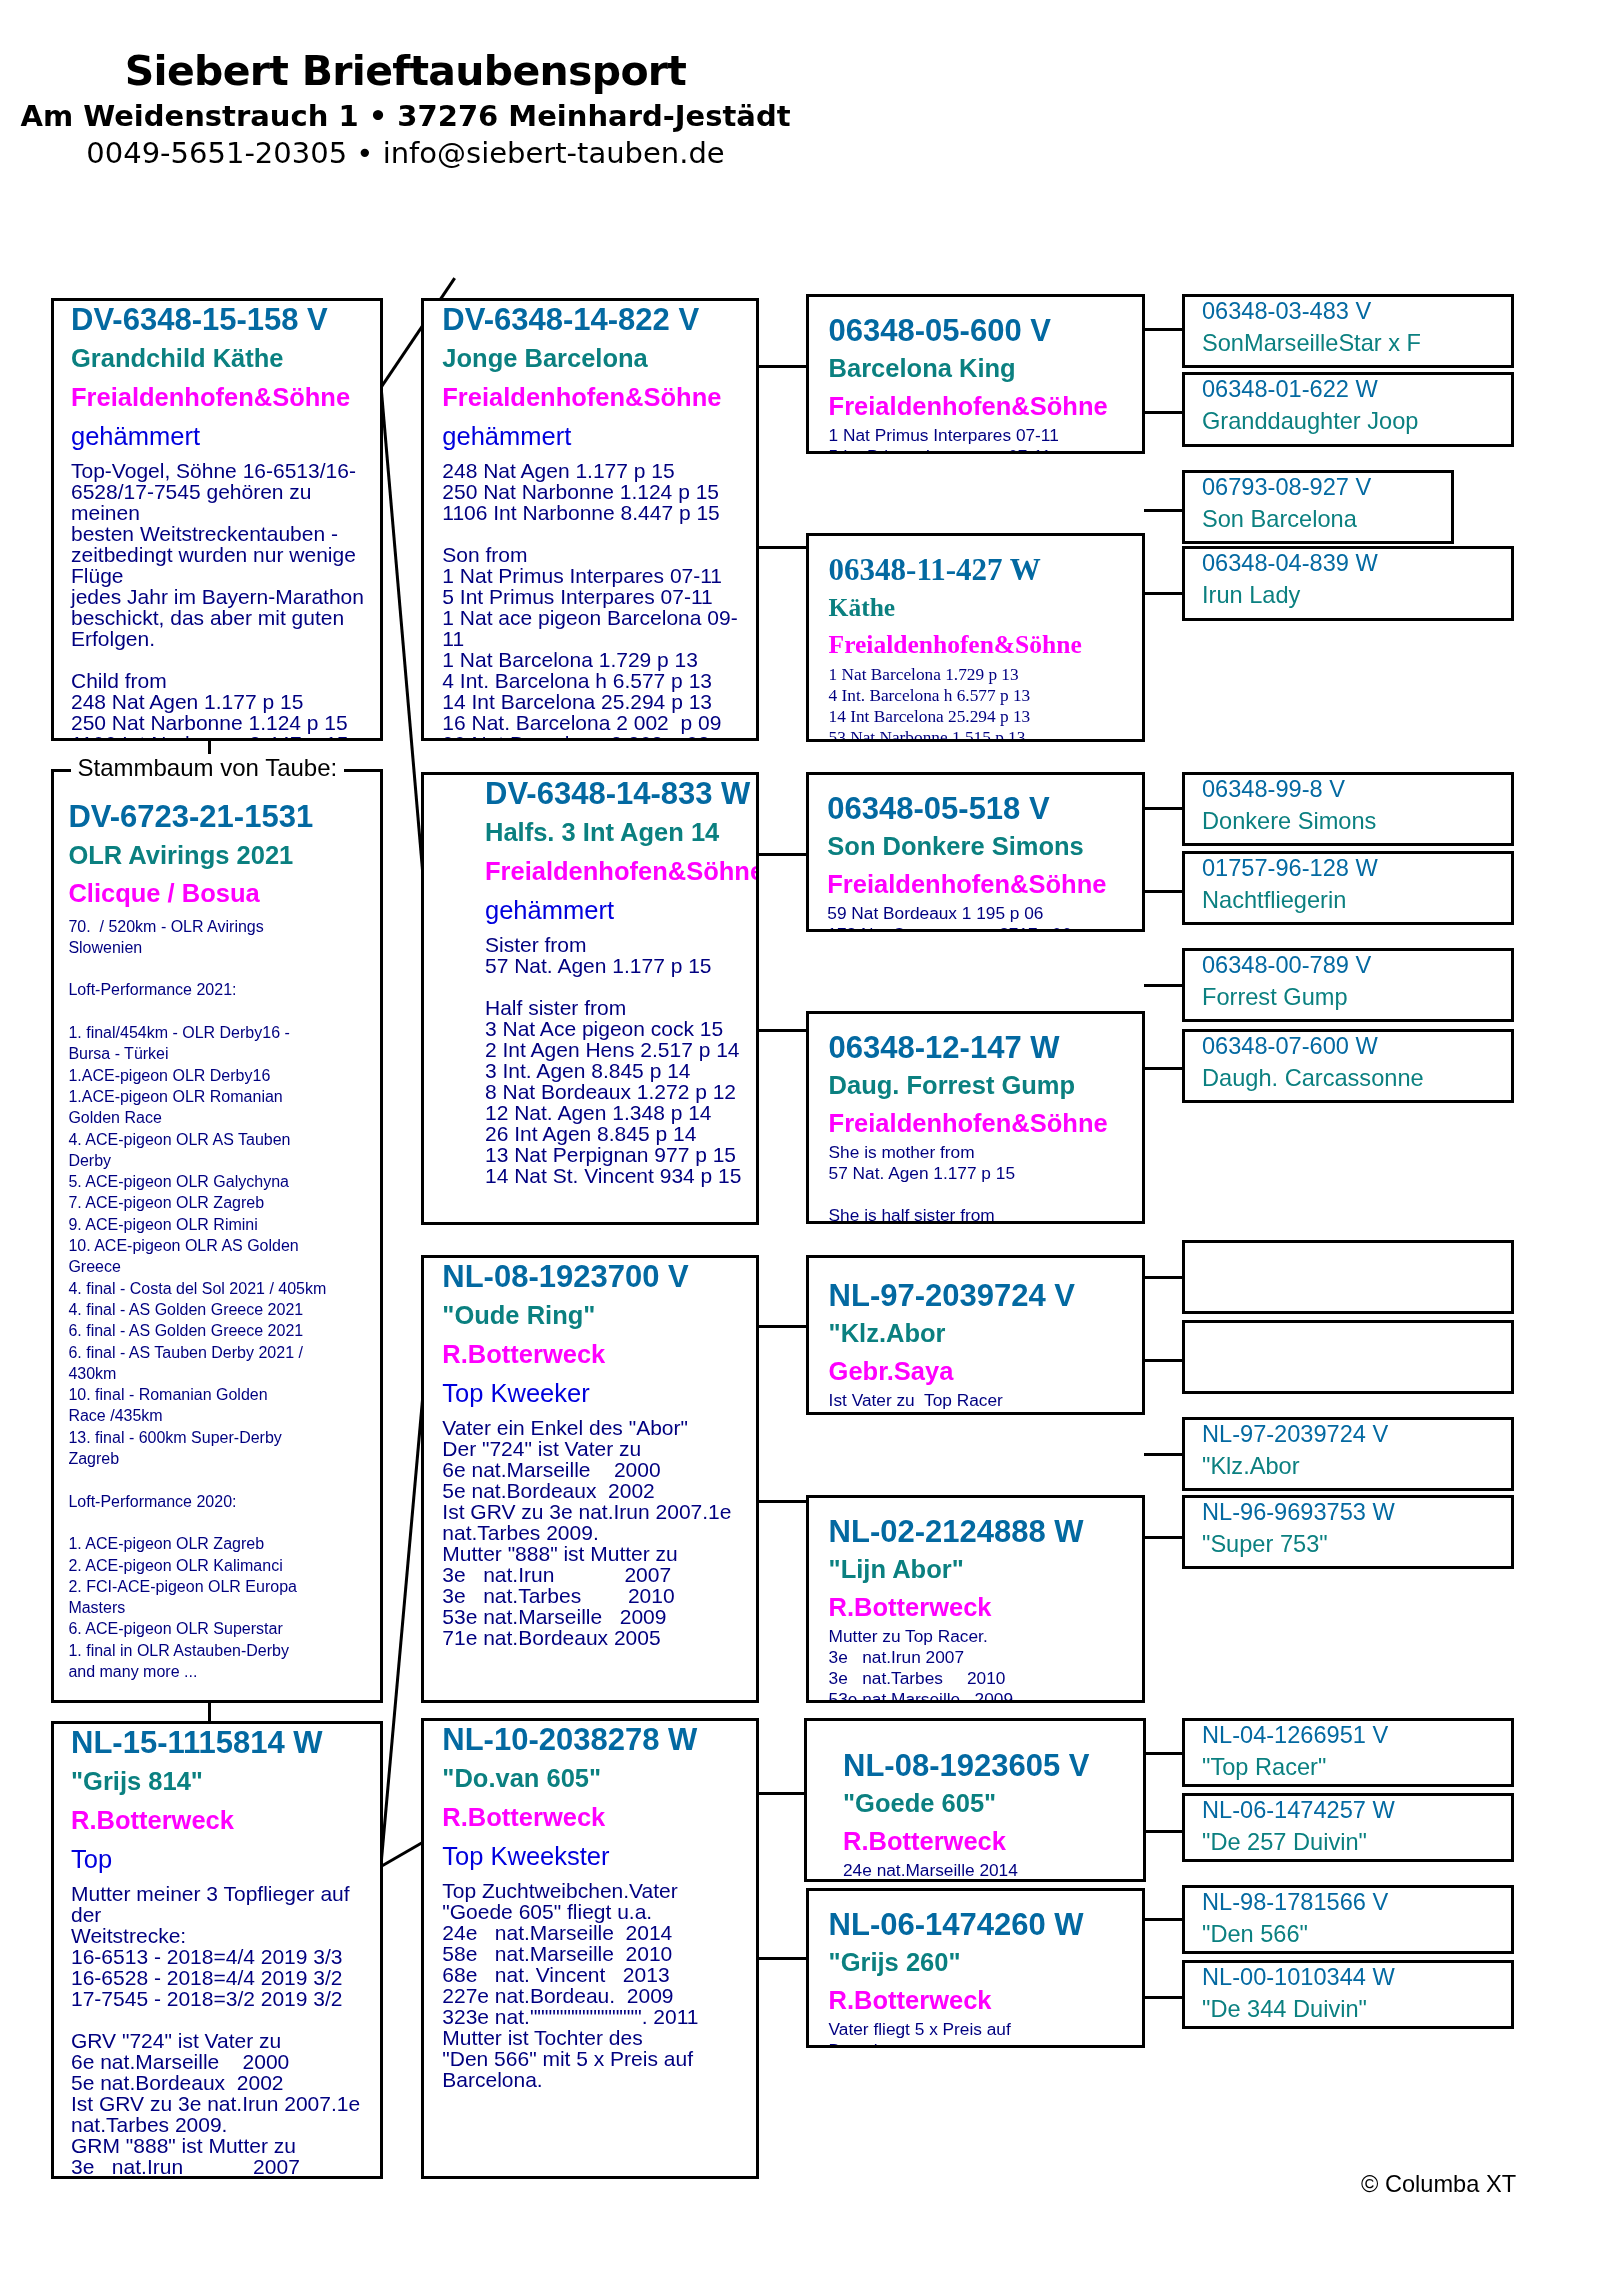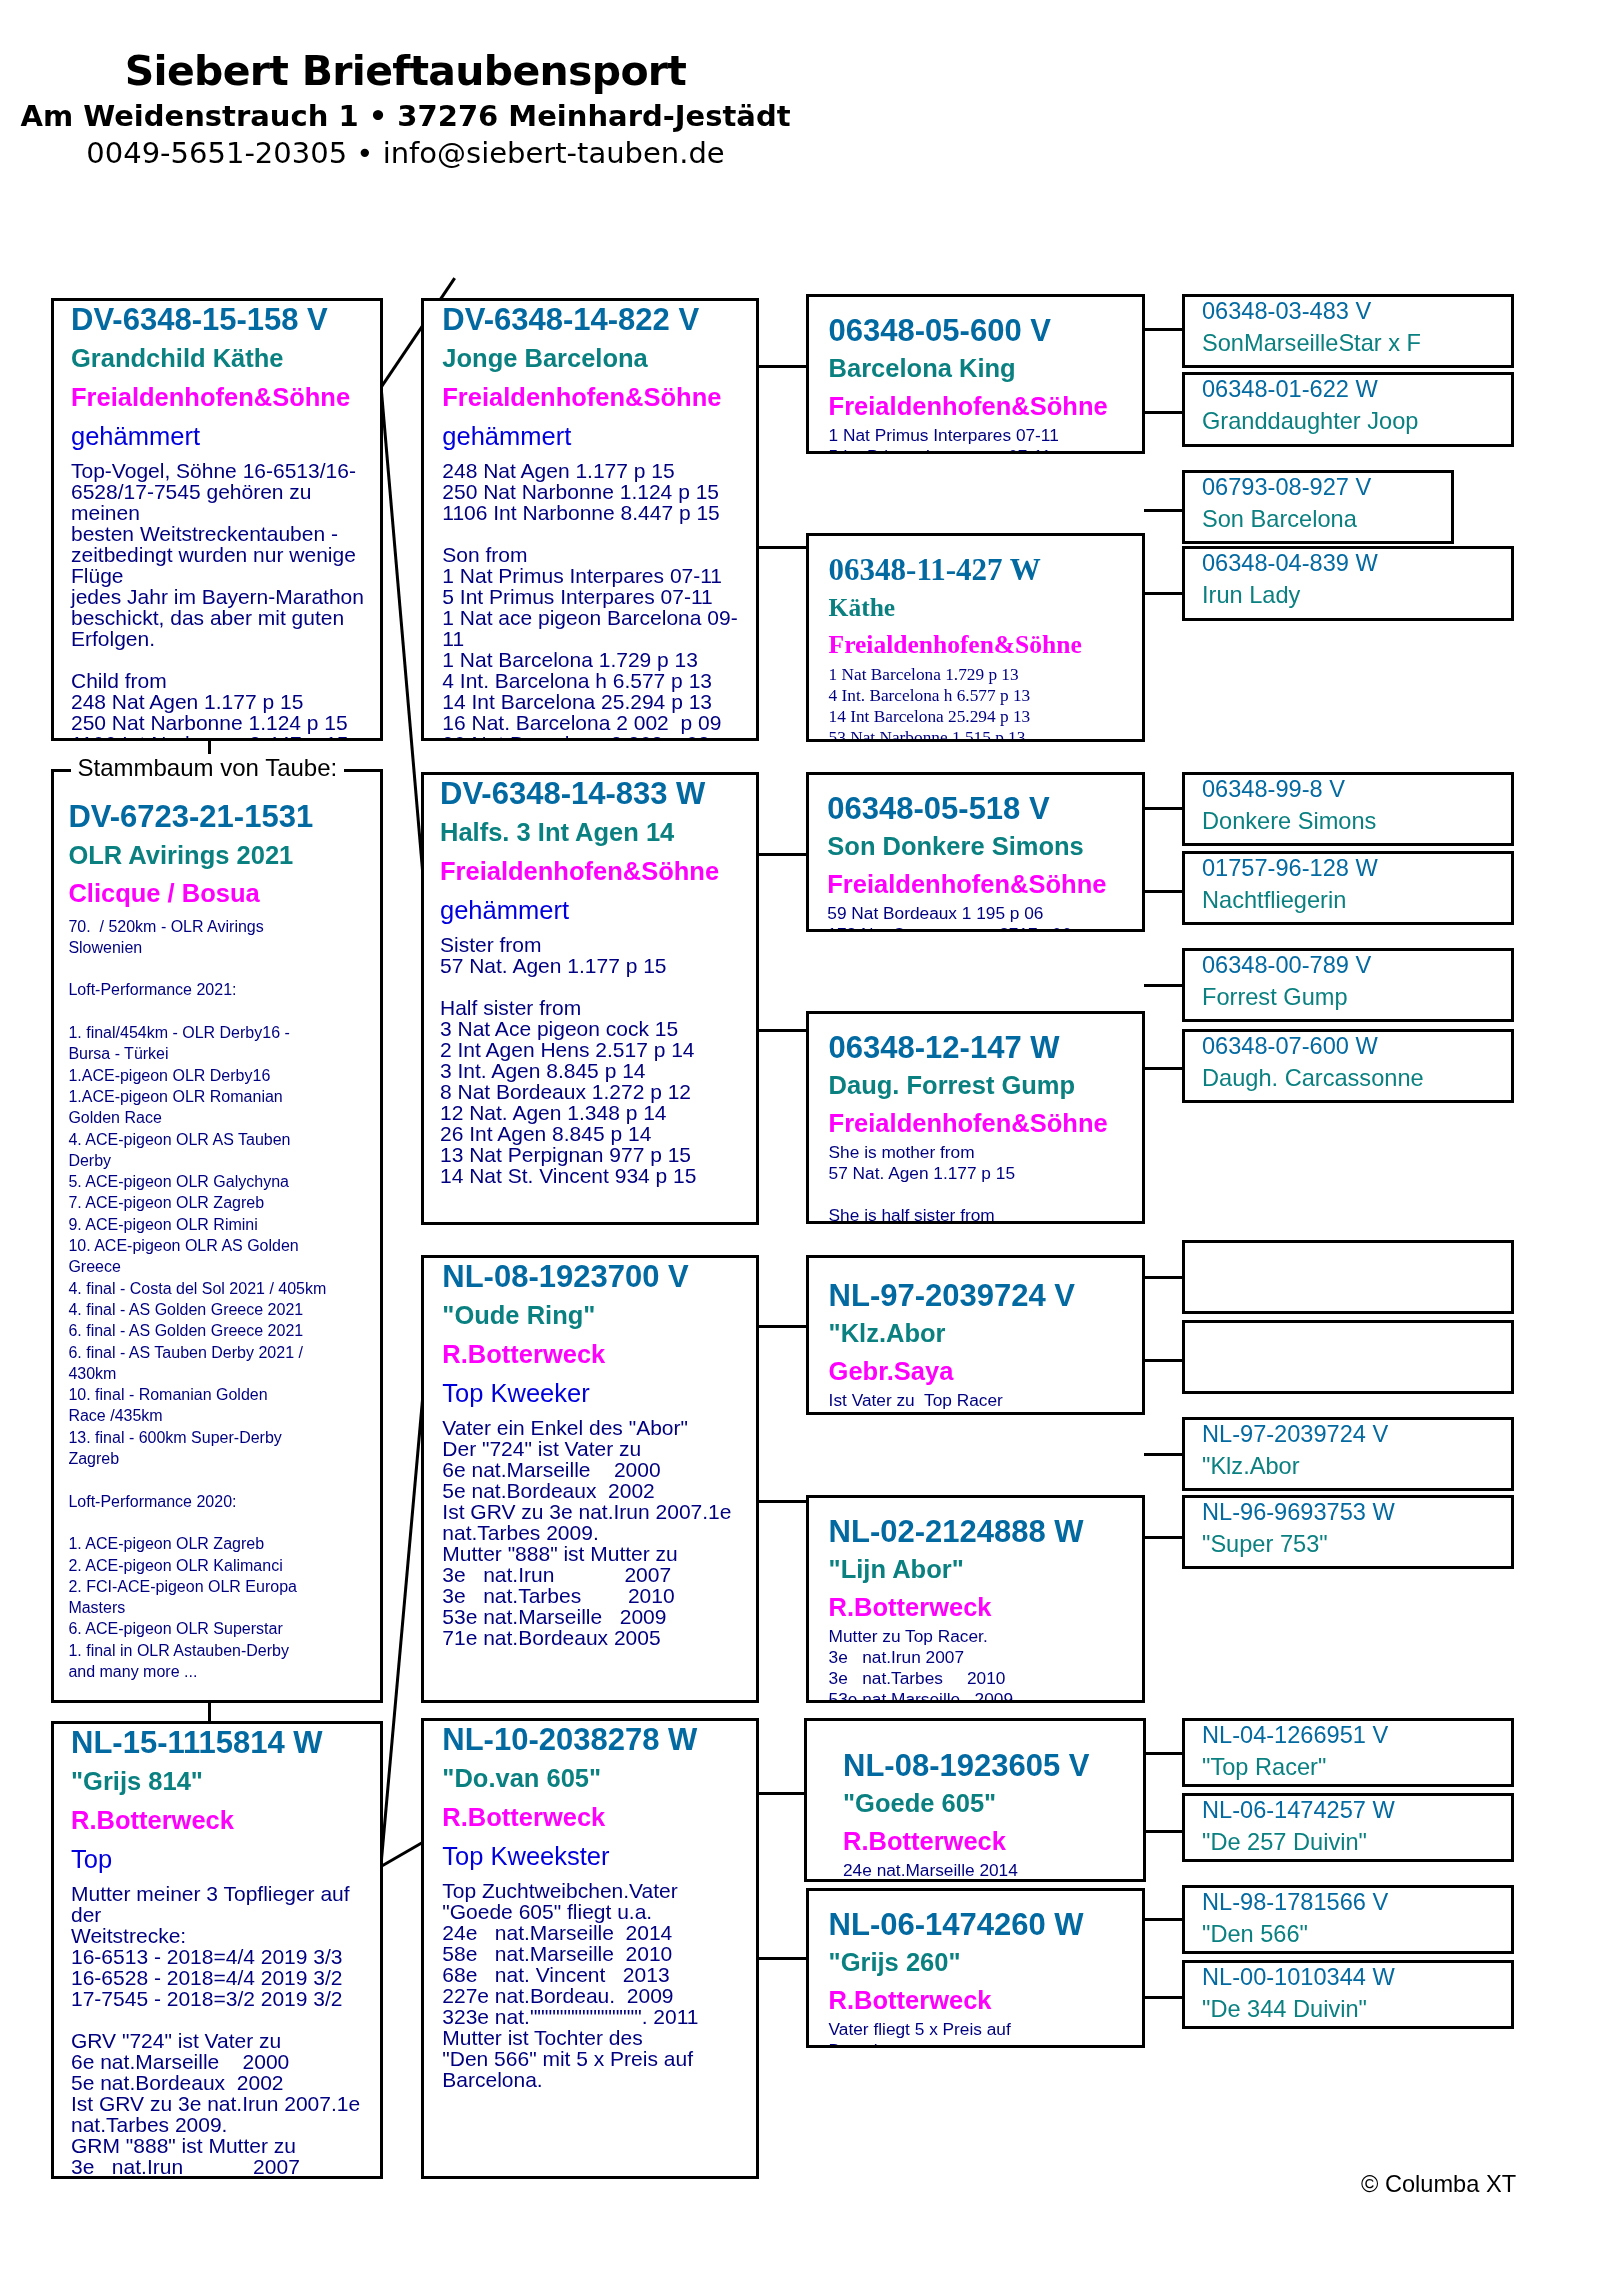--- a/index.html
+++ b/index.html
@@ -178,21 +178,21 @@
 5 Int Primus Interpares 07-11
 1 Nat ace pigeon Barcelona 09-11
 1 Nat Barcelona 1.729 p 13
 4 Int. Barcelona h 6.577 p 13
 14 Int Barcelona 25.294 p 13
 16 Nat. Barcelona 2 002  p 09
 90 Nat Barcelona 2 368 p 08</div>
   </div>
 </div>
 <div class="box big" style="left:421px; top:772px; width:338px; height:453px;">
-  <div class="inner" style="padding-left:16px;">
+  <div class="inner" style="padding-left:24px;margin-left:37px;">
     <div class="ring">DV-6348-14-833 W</div>
     <div class="name">Halfs. 3 Int Agen 14</div>
     <div class="breeder">Freialdenhofen&amp;Söhne</div>
     <div class="color">gehämmert</div>
     <div class="notes">Sister from
 57 Nat. Agen 1.177 p 15
 
 Half sister from
 3 Nat Ace pigeon cock 15
 2 Int Agen Hens 2.517 p 14

